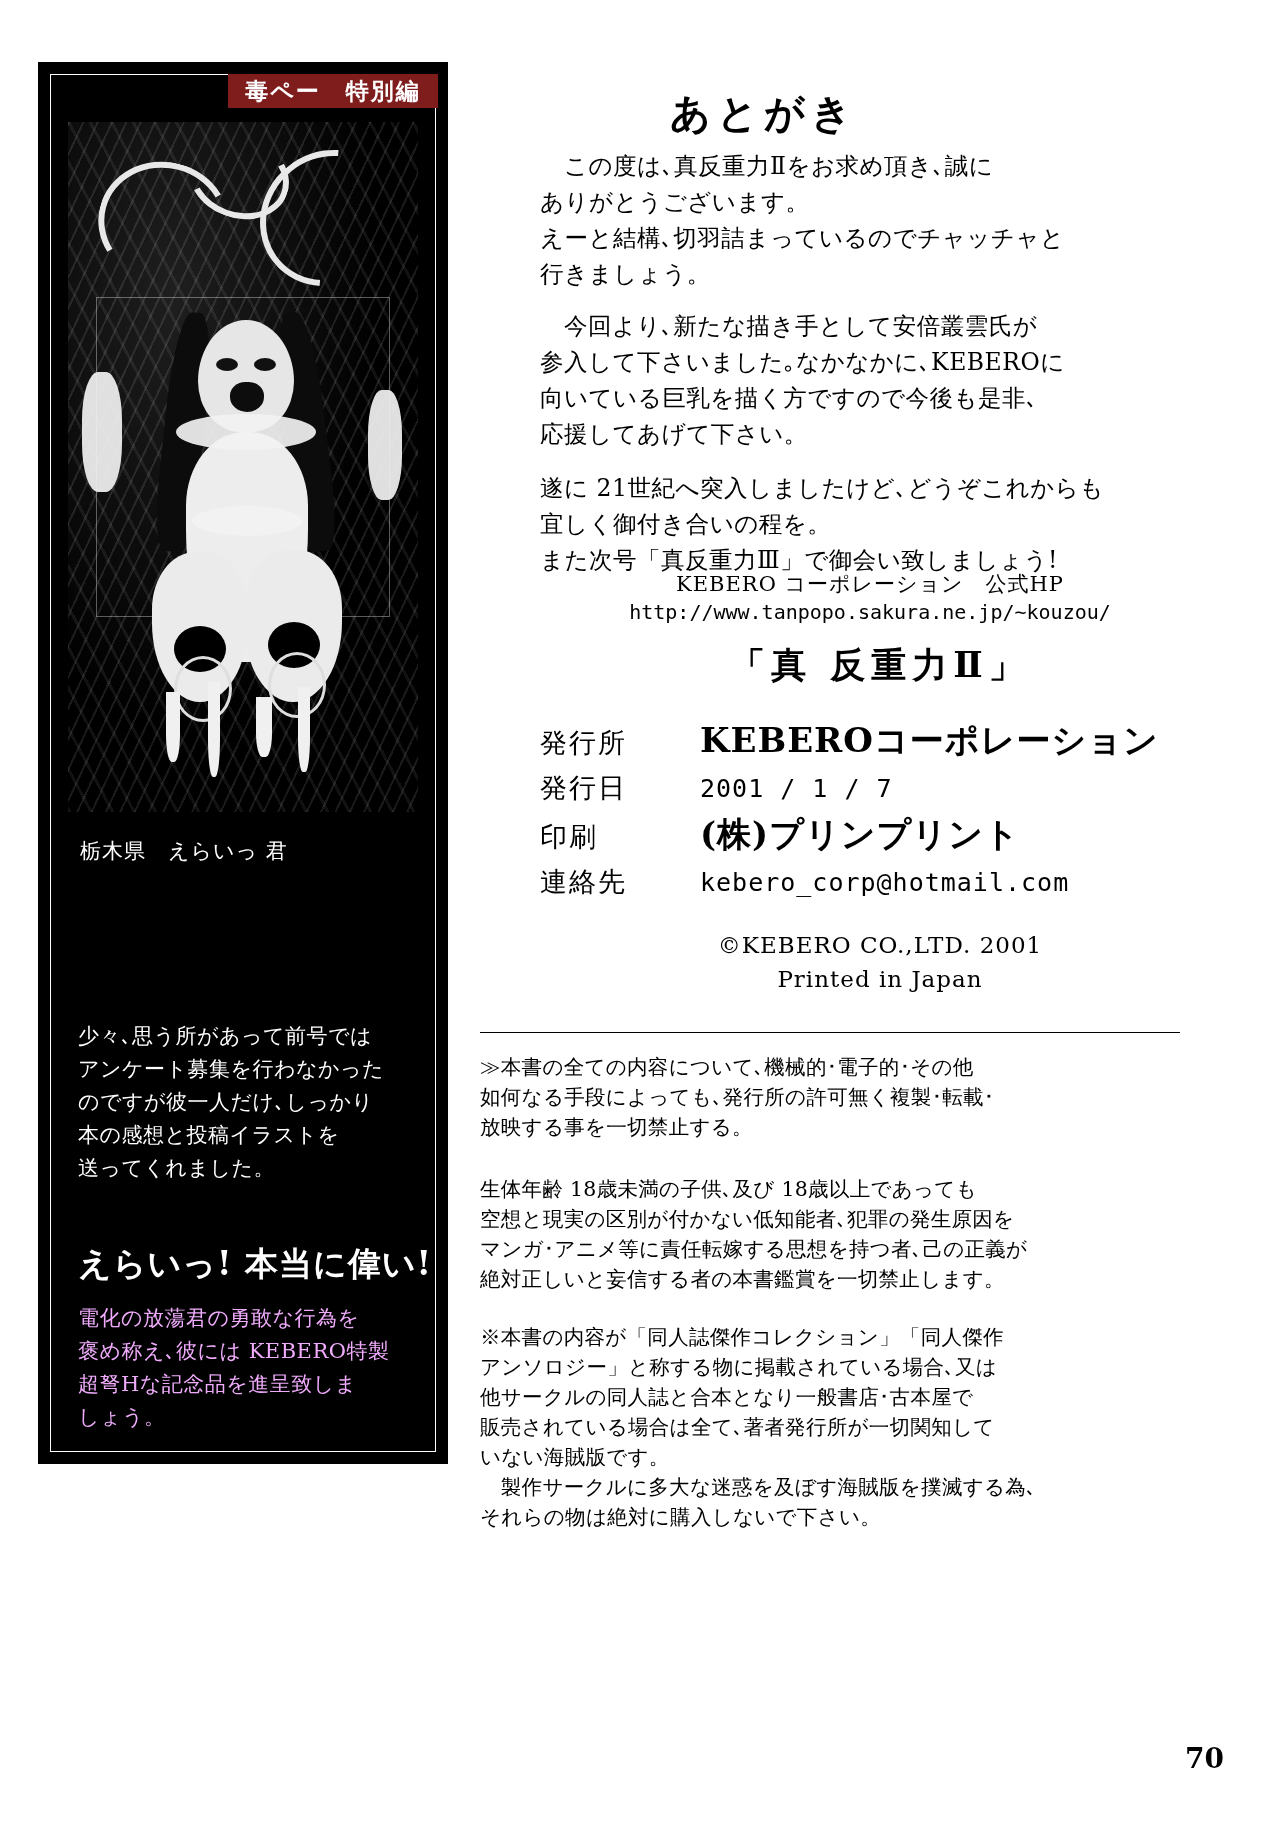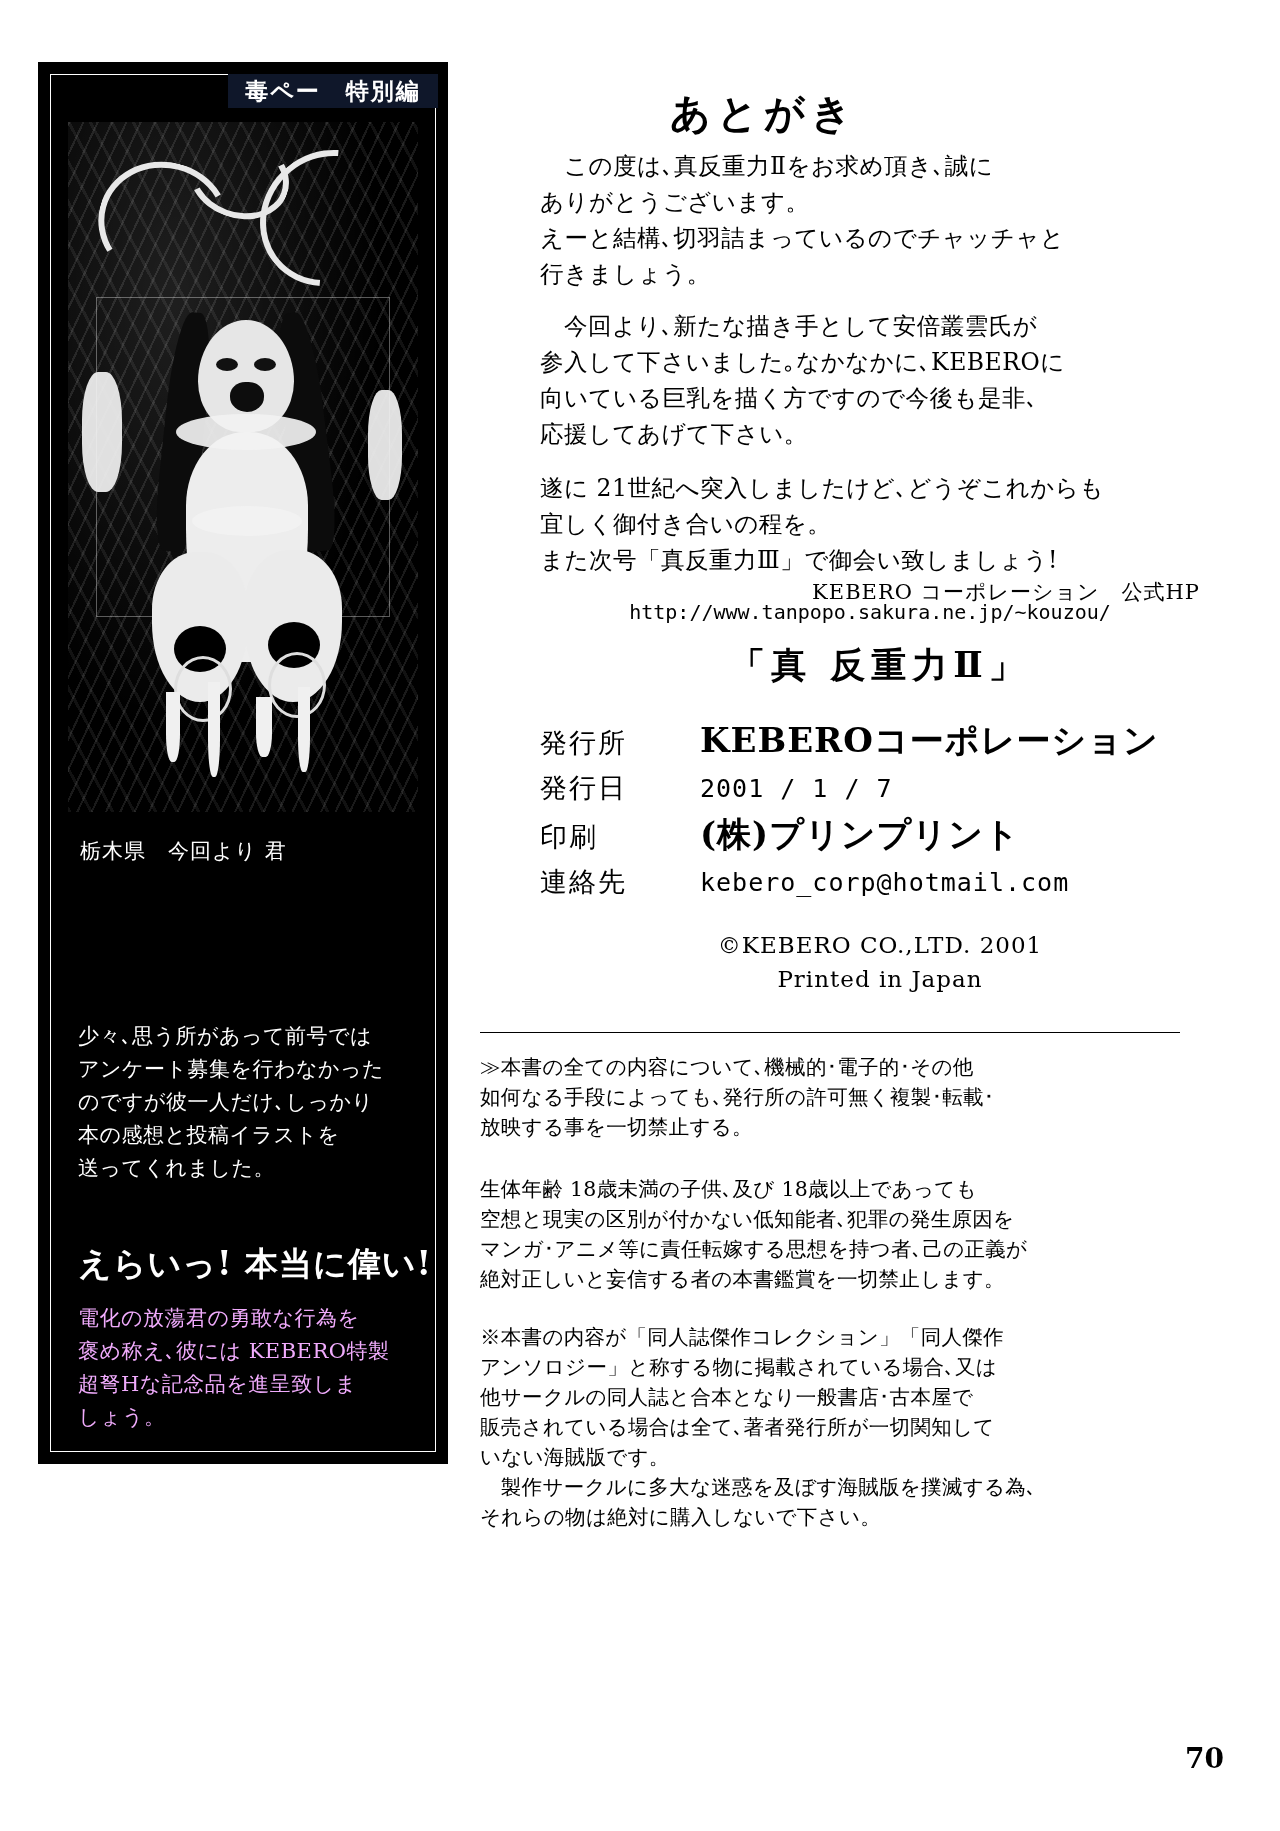--- a/index.html
+++ b/index.html
@@ -34,21 +34,21 @@
     bottom: 12px;
     border: 1px solid #ffffff;
     box-sizing: border-box;
   }
   #doku-header {
     position: absolute;
     left: 190px;
     top: 12px;
     width: 210px;
     height: 34px;
-    background: #0f172a;
+    background: #7f1d1d;
     color: #ffffff;
     font-family: "DejaVu Serif", serif;
     font-size: 23px;
     font-weight: bold;
     letter-spacing: 2px;
     text-align: center;
     line-height: 34px;
     z-index: 5;
   }
 
@@ -256,25 +256,24 @@
   }
   #para1 { position: absolute; left: 0px; top: 78px; width: 620px; }
   #para2 { position: absolute; left: 0px; top: 238px; width: 620px; }
   #para3 { position: absolute; left: 0px; top: 400px; width: 640px; }
 
   #hp-line {
     position: absolute;
     left: 0px;
     top: 500px;
     width: 660px;
-    text-align: right;
+    text-align: center;
     font-family: "DejaVu Serif", serif;
     font-size: 21px;
     letter-spacing: 1px;
-    margin-top: 8px;
   }
   #hp-url {
     position: absolute;
     left: 0px;
     top: 530px;
     width: 660px;
     text-align: center;
     font-family: "DejaVu Sans Mono", monospace;
     font-size: 20px;
     letter-spacing: 0px;
@@ -408,21 +407,21 @@
       <div class="drip" style="left:152px; top:445px; width:12px; height:85px;"></div>
       <div class="ink-blob" style="left:30px; top:172px; width:140px; height:36px;"></div>
       <div class="ink-blob" style="left:46px; top:264px; width:110px; height:30px;"></div>
     </div>
 
     <div class="ink-blob" style="left:14px; top:250px; width:40px; height:120px; border-radius:40%;"></div>
     <div class="ink-blob" style="left:300px; top:268px; width:34px; height:110px; border-radius:40%;"></div>
   </div>
 
   <div id="doku-header">毒ペー　特別編</div>
-  <div id="illus-caption">栃木県　今回より 君</div>
+  <div id="illus-caption">栃木県　えらいっ 君</div>
   <div id="left-text-block">少々､思う所があって前号では
 アンケート募集を行わなかった
 のですが彼一人だけ､しっかり
 本の感想と投稿イラストを
 送ってくれました。</div>
   <div id="left-shout">えらいっ! 本当に偉い!</div>
   <div id="left-text-block2">電化の放蕩君の勇敢な行為を
 褒め称え､彼には KEBERO特製
 超弩Hな記念品を進呈致しま
 しょう。</div>

